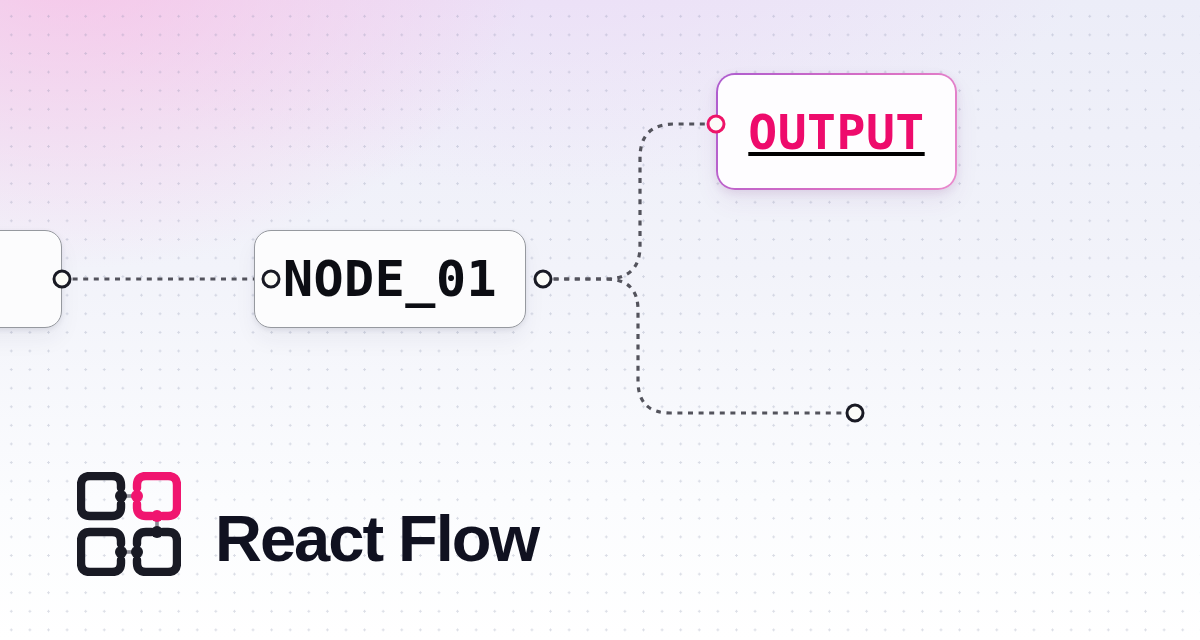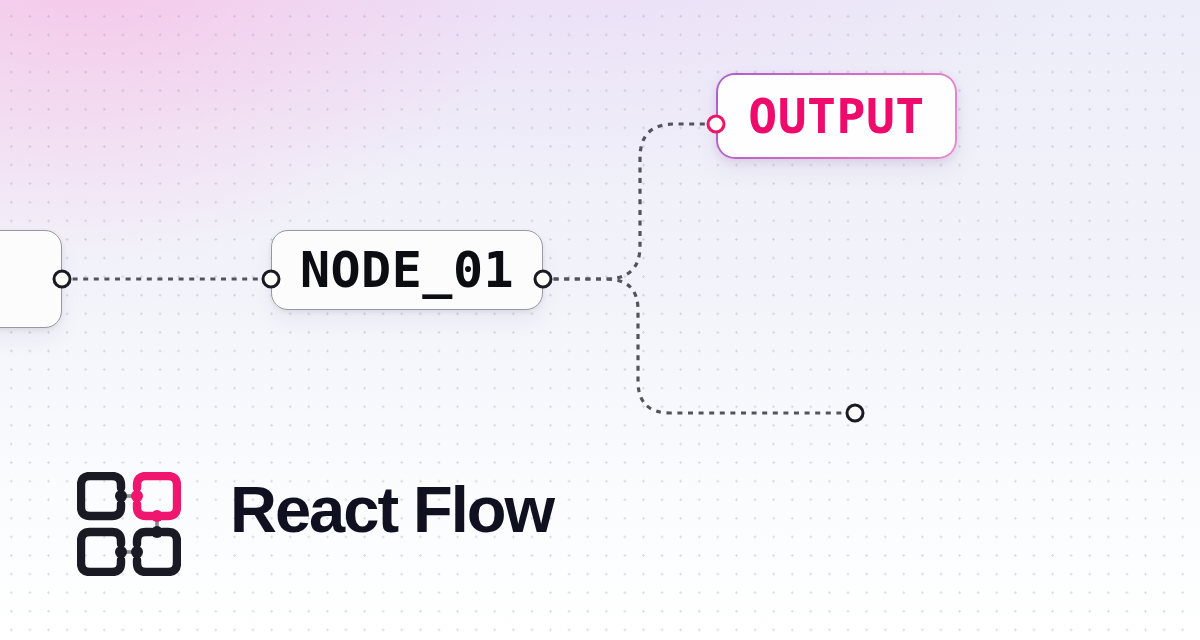--- a/index.html
+++ b/index.html
@@ -44,31 +44,32 @@
   }
   .node-label {
     font-family: "DejaVu Sans Mono", monospace;
     font-weight: 700;
     font-size: 50px;
     color: #0c0d13;
     letter-spacing: 0.5px;
     white-space: nowrap;
   }
   .node-upstream { left: -170px; top: 230px; width: 232px; height: 98px; }
-  .node-01       { left: 271px;  top: 230px; width: 272px; height: 80px; }
+  .node-01       { left: 254px;  top: 230px; width: 272px; height: 98px; }
   .node-02       { left: 855px;  top: 363px; width: 272px; height: 100px; }
   
   .node-output {
     position: absolute;
-    left: 716px; top: 73px; width: 241px; height: 86px;
+    left: 716px; top: 73px; width: 241px; height: 117px;
     box-sizing: border-box;
     padding: 2.2px;
     border-radius: 19px;
     background: linear-gradient(115deg, #ad5ccf 0%, #d86ec4 55%, #e98bcd 100%);
     box-shadow: 0 3px 8px rgba(120,50,130,0.12), 0 12px 24px rgba(120,50,130,0.07);
+    text-decoration: underline;
   }
   .node-output-inner {
     width: 100%; height: 100%;
     box-sizing: border-box;
     border-radius: 16.5px;
     background: #fefdff;
     display: flex; align-items: center; justify-content: center;
   }
   .node-output-inner .node-label {
     font-size: 48px;
@@ -82,21 +83,21 @@
     border-radius: 50%;
     background: #fcfcf8;
     border: 3.4px solid #191a24;
     transform: translate(-50%, -50%);
   }
   .handle-pink { border-color: #ee1468; }
   
   .logo {
     position: absolute;
     left: 77px; top: 472px; height: 104px;
-    display: flex; align-items: flex-start; gap: 15px;
+    display: flex; align-items: flex-end;
   }
   .logo-mark { width: 104px; height: 104px; }
   .logo-wordmark {
     margin-left: 34px;
     font-size: 65px;
     font-weight: 700;
     letter-spacing: -2px;
     color: #101120;
     white-space: nowrap;
   }

